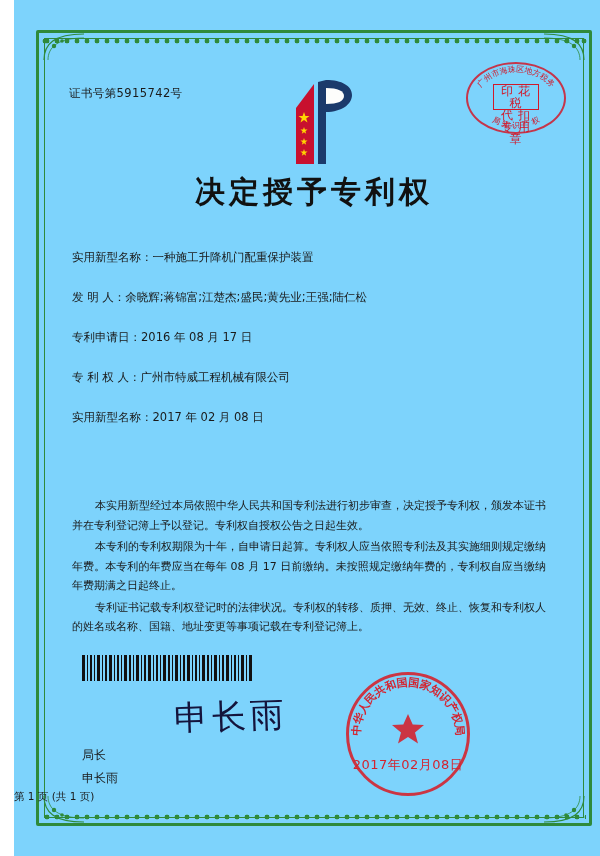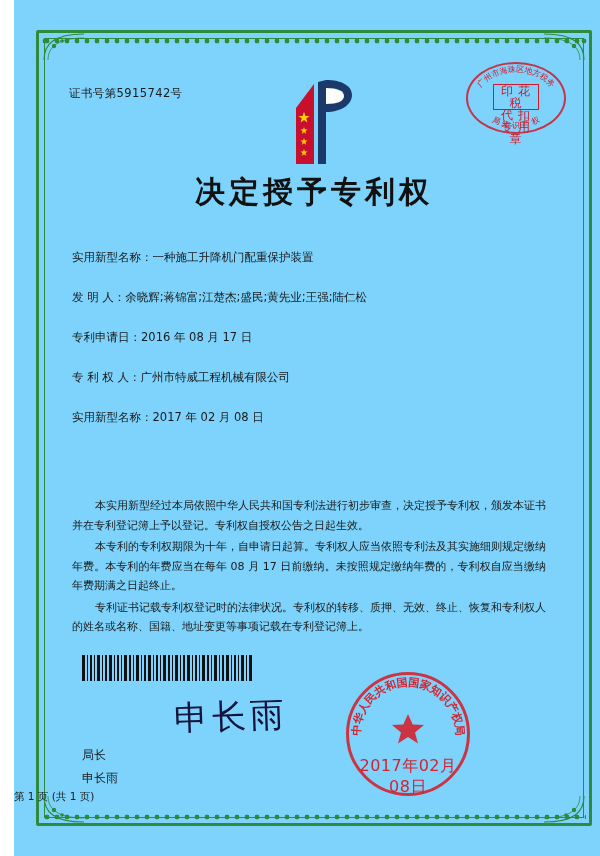--- a/index.html
+++ b/index.html
@@ -231,21 +231,21 @@
     box-sizing: border-box;
     opacity: .9;
   }
   .seal-main svg text { fill: #d4232f; font-size: 11px; font-family: "DejaVu Sans", sans-serif; font-weight: bold;}
   .seal-date {
     position: absolute;
     left: 6px;
     top: 84px;
     width: 112px;
     text-align: center;
-    font-size: 16px;
+    font-size: 13px;
     color: #d4232f;
     letter-spacing: 0.5px;
   }
 
   
   .footer {
     position: absolute;
     left: 0; right: 0;
     top: 790px;
     text-align: left;

